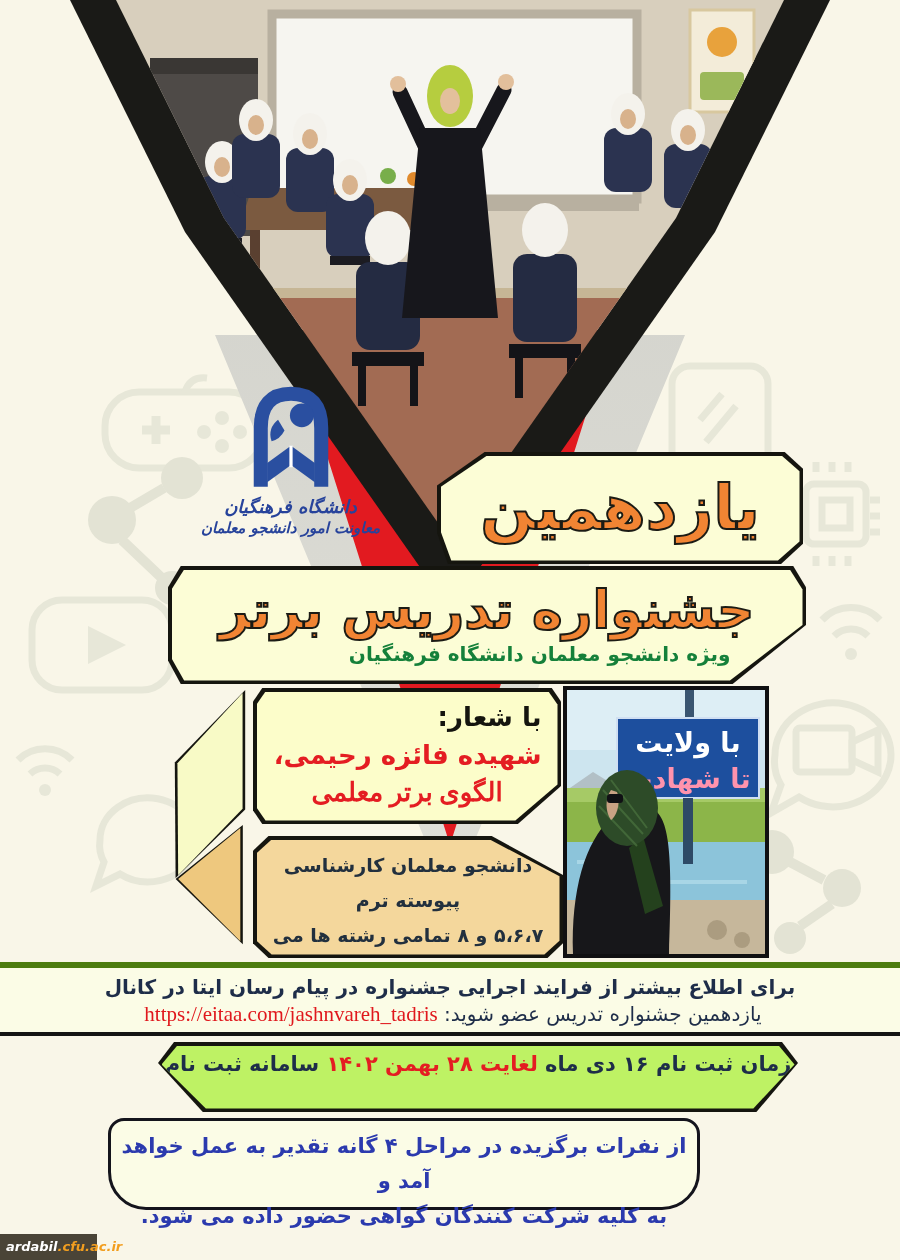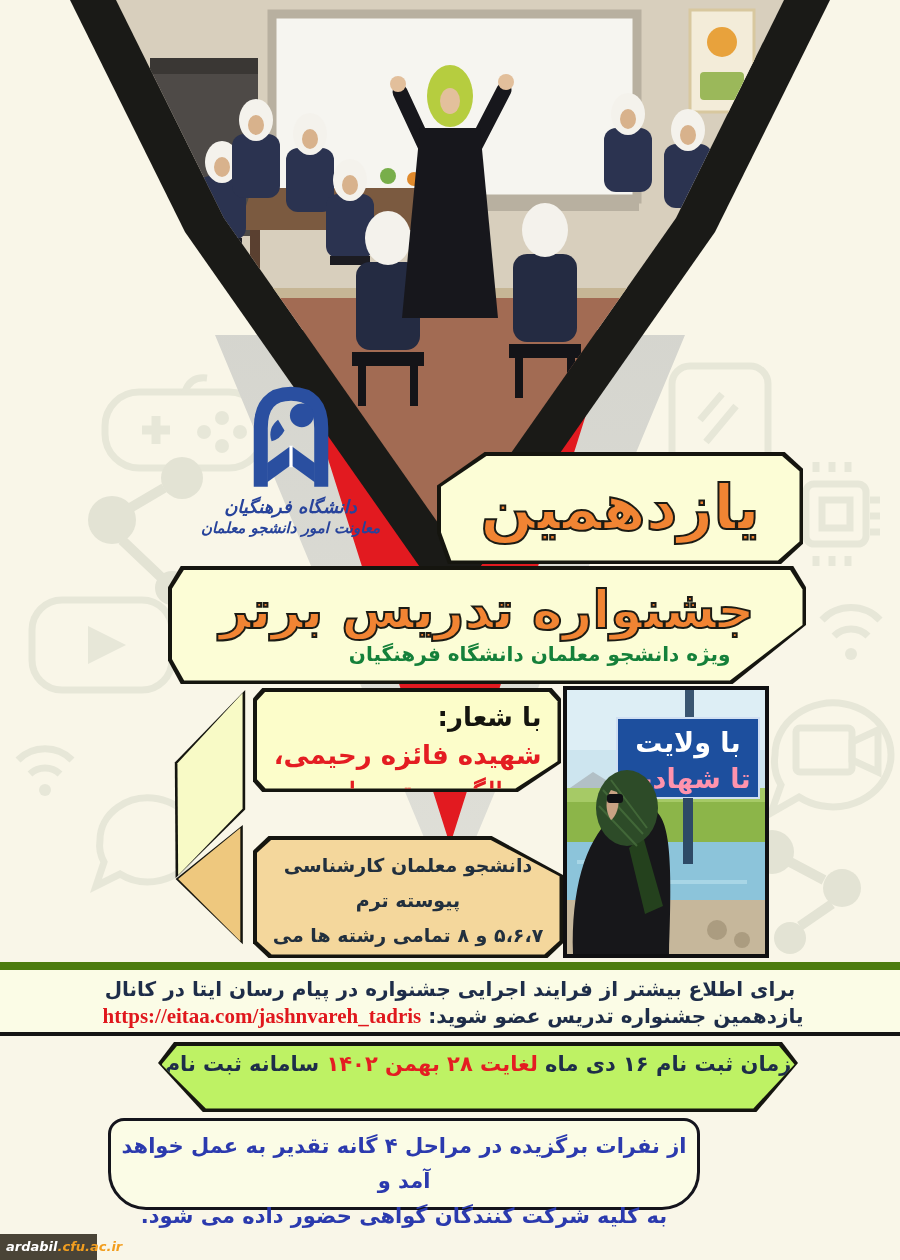--- a/index.html
+++ b/index.html
@@ -30,21 +30,21 @@
   .banner1,.banner1>.in{clip-path:polygon(13% 0%,95% 0%,100% 15%,100% 82%,94% 100%,3% 100%,0% 72%,0% 30%);}
   .banner2{left:168px;top:566px;width:638px;height:118px;z-index:13;}
   .banner2,.banner2>.in{clip-path:polygon(2% 0%,98% 0%,100% 18%,100% 50%,88.5% 100%,2% 100%,0% 80%,0% 18%);}
   .title-orange{display:block;text-align:center;font-weight:bold;color:#f18433;
     -webkit-text-stroke:2px #1b1b15;white-space:nowrap;}
   .banner1 .title-orange{font-size:62px;line-height:104px;}
   .banner2 .title-orange{font-size:52px;line-height:80px;}
   .title-sub{display:block;direction:rtl;text-align:right;padding-right:72px;margin-top:-8px;
     font-size:20px;font-weight:bold;color:#15803a;}
   
-  .slogan{left:253px;top:688px;width:308px;height:104px;z-index:14;}
+  .slogan{left:253px;top:688px;width:308px;height:136px;z-index:14;}
   .slogan,.slogan>.in{clip-path:polygon(3% 0%,97% 0%,100% 10%,100% 72%,86% 100%,3% 100%,0% 90%,0% 10%);}
   .slogan>.in{background:#fcfdca;direction:rtl;padding:6px 16px 0 16px;box-sizing:border-box;}
   .slogan-label{font-size:26px;font-weight:bold;color:#15150f;text-align:right;line-height:38px;}
   .slogan-red{font-size:26px;font-weight:bold;color:#e41d22;text-align:right;line-height:38px;}
   .slogan-red.center{text-align:center;font-family:Liberation Serif, serif;}
   
   .tab1{left:170px;top:688px;width:80px;height:196px;z-index:13;}
   .tab1,.tab1>.in{clip-path:polygon(94% 1%,6% 38%,7% 97%,94% 62%);}
   .tab1>.in{inset:3px;background:#f8fac6;}
   .tab2{left:170px;top:820px;width:80px;height:128px;z-index:13;}
@@ -53,23 +53,23 @@
   
   .martyr{left:563px;top:686px;width:206px;height:272px;z-index:14;background:#101012;padding:4px;box-sizing:border-box;}
   .martyr svg{display:block;width:100%;height:100%;}
   
   .elig{left:253px;top:836px;width:310px;height:122px;z-index:14;}
   .elig,.elig>.in{clip-path:polygon(5% 0%,77% 0%,100% 32%,100% 88%,95% 100%,5% 100%,0% 88%,0% 12%);}
   .elig>.in{background:#f4d79c;direction:rtl;text-align:center;padding-top:8px;box-sizing:border-box;}
   .elig-line{font-size:19px;font-weight:bold;color:#22303e;line-height:35px;}
   
   .band{left:0;top:962px;width:900px;height:74px;z-index:12;background:#fbfce6;
-    border-top:8px solid #4d7c0f;border-bottom:4px solid #141414;box-sizing:border-box;}
+    border-top:6px solid #4d7c0f;border-bottom:4px solid #141414;box-sizing:border-box;}
   .band-line1{direction:rtl;text-align:center;font-size:20px;font-weight:bold;color:#1e2d49;margin-top:7px;}
-  .band-line2{direction:rtl;text-align:center;font-size:20px;font-weight:bold;color:#1e2d49;margin-top:3px;}
+  .band-line2{direction:rtl;text-align:center;font-size:20px;font-weight:normal;color:#1e2d49;margin-top:3px;}
   .band-url{direction:ltr;display:inline-block;color:#e0181d;font-size:21px;
     font-family:"Liberation Serif","DejaVu Sans",serif;margin-left:6px;}
   
   .reg{left:158px;top:1042px;width:640px;height:70px;z-index:12;}
   .reg,.reg>.in{clip-path:polygon(2.5% 0%,97.5% 0%,100% 30%,93.5% 100%,7% 100%,0% 30%);}
   .reg>.in{background:#bef264;text-align:center;direction:rtl;padding-top:4px;box-sizing:border-box;}
   .reg-line1{font-size:21px;font-weight:bold;color:#1e2d49;line-height:28px;}
   .reg-red{color:#e41d22;}
   .reg-site{direction:ltr;font-size:25px;font-weight:bold;color:#e0181d;line-height:30px;
     font-family:"Liberation Serif","DejaVu Sans",serif;}

